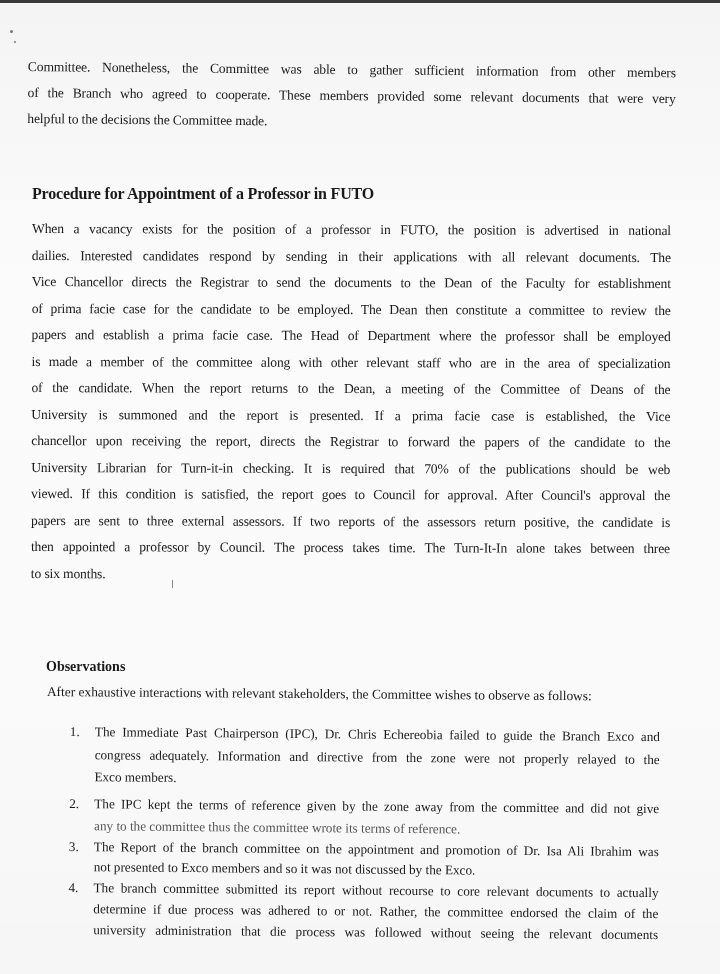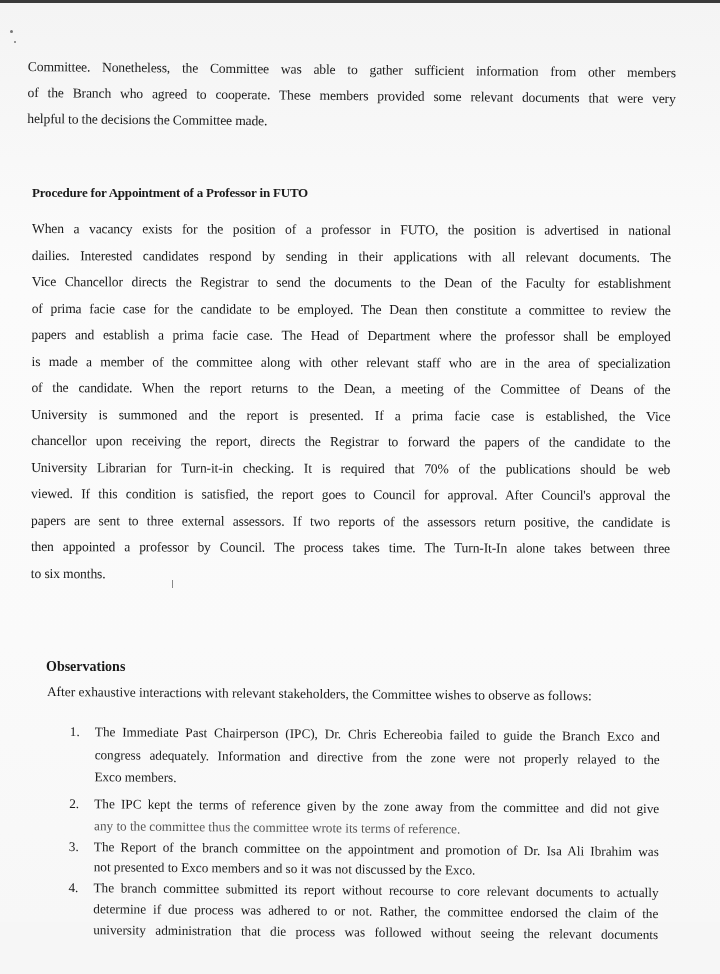--- a/index.html
+++ b/index.html
@@ -47,21 +47,21 @@
       display: block;
       white-space: nowrap;
       text-align-last: justify;
     }
     .para .line.last {
       text-align-last: left;
     }
     .heading {
       position: absolute;
       font-weight: bold;
-      font-size: 13px;
+      font-size: 16px;
       letter-spacing: -0.2px;
     }
     .obs-heading {
       position: absolute;
       font-weight: bold;
       font-size: 14px;
       letter-spacing: 0px;
     }
     .obs-intro {
       position: absolute;

